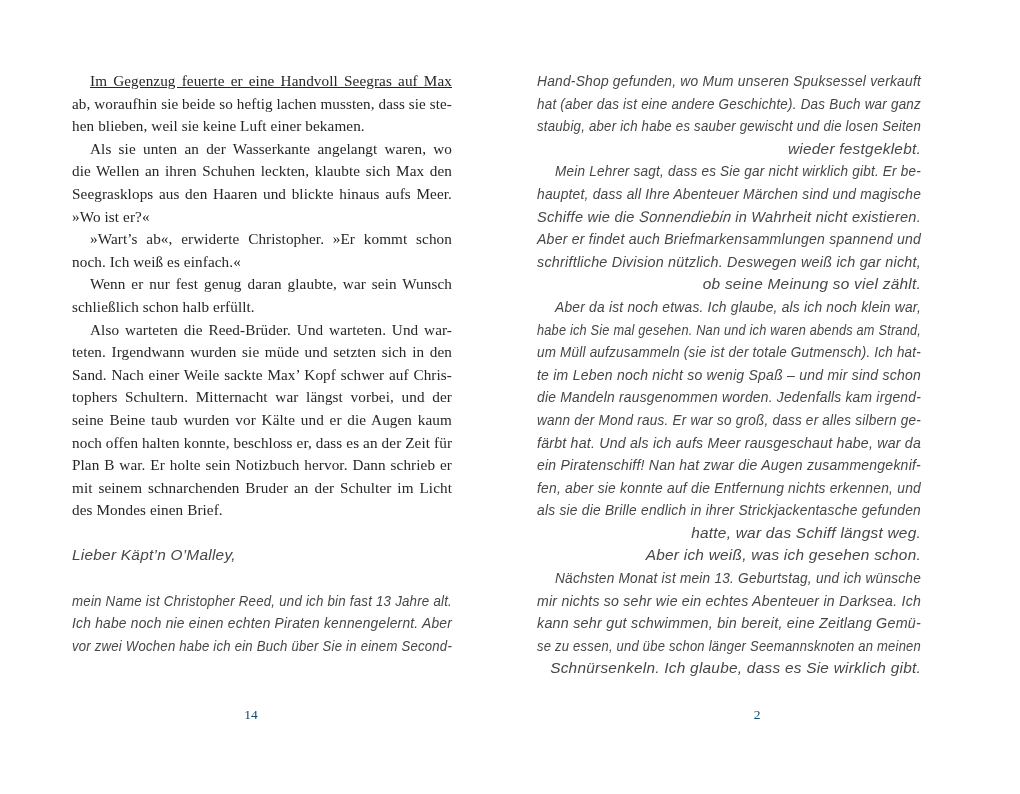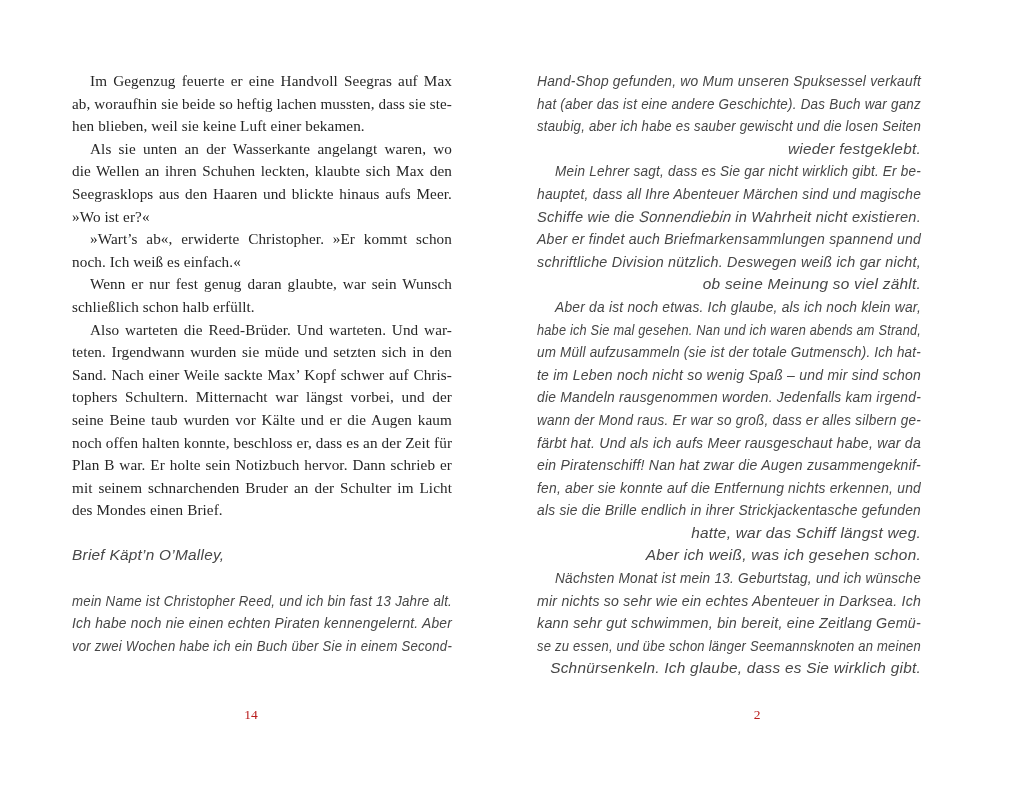--- a/index.html
+++ b/index.html
@@ -21,52 +21,52 @@
     letter-spacing:0.1px;
   }
   .hand{
     font-family:"Liberation Sans",sans-serif;font-style:italic;
     font-size:15.4px;color:#474747;letter-spacing:0.25px;
   }
   .ind{padding-left:18px;}
   .ship{display:inline-block;transform:skewX(-7deg);}
   .pagenum{
     position:absolute;top:707px;transform:translateX(-50%);
-    font-family:"Liberation Serif",serif;font-size:13.5px;color:#b91c1c;
+    font-family:"Liberation Serif",serif;font-size:13.5px;color:#0c4a6e;
   }
   #pn-left{left:251px;}
   #pn-right{left:757px;}
 </style>
 </head>
 <body>
 
 <div style="position:absolute;inset:0;">
   <div class="col" id="left-col">
-      <div class="line serif ind"><span class="inner" style="word-spacing: 2.22px;">Im Gegenzug feuerte er eine Handvoll Seegras auf Max</span></div>
+      <div class="line serif ind"><span class="inner" style="word-spacing: 2.22px; text-decoration: underline;">Im Gegenzug feuerte er eine Handvoll Seegras auf Max</span></div>
       <div class="line serif"><span class="inner" style="transform: scaleX(0.9956);">ab, woraufhin sie beide so heftig lachen mussten, dass sie ste-</span></div>
       <div class="line serif"><span class="inner">hen blieben, weil sie keine Luft einer bekamen.</span></div>
       <div class="line serif ind"><span class="inner" style="word-spacing: 3.3px;">Als sie unten an der Wasserkante angelangt waren, wo</span></div>
       <div class="line serif"><span class="inner" style="word-spacing: 1.64px;">die Wellen an ihren Schuhen leckten, klaubte sich Max den</span></div>
       <div class="line serif"><span class="inner" style="word-spacing: 1.71px;">Seegrasklops aus den Haaren und blickte hinaus aufs Meer.</span></div>
       <div class="line serif"><span class="inner">»Wo ist er?«</span></div>
       <div class="line serif ind"><span class="inner" style="word-spacing: 4.85px;">»Wart’s ab«, erwiderte Christopher. »Er kommt schon</span></div>
       <div class="line serif"><span class="inner">noch. Ich weiß es einfach.«</span></div>
       <div class="line serif ind"><span class="inner" style="word-spacing: 2.01px;">Wenn er nur fest genug daran glaubte, war sein Wunsch</span></div>
       <div class="line serif"><span class="inner">schließlich schon halb erfüllt.</span></div>
       <div class="line serif ind"><span class="inner" style="word-spacing: 1.9px;">Also warteten die Reed-Brüder. Und warteten. Und war-</span></div>
       <div class="line serif"><span class="inner" style="word-spacing: 1.69px;">teten. Irgendwann wurden sie müde und setzten sich in den</span></div>
       <div class="line serif"><span class="inner" style="word-spacing: 0.83px;">Sand. Nach einer Weile sackte Max’ Kopf schwer auf Chris-</span></div>
       <div class="line serif"><span class="inner" style="word-spacing: 3.76px;">tophers Schultern. Mitternacht war längst vorbei, und der</span></div>
       <div class="line serif"><span class="inner" style="word-spacing: 1.85px;">seine Beine taub wurden vor Kälte und er die Augen kaum</span></div>
       <div class="line serif"><span class="inner" style="word-spacing: 0.05px;">noch offen halten konnte, beschloss er, dass es an der Zeit für</span></div>
       <div class="line serif"><span class="inner" style="word-spacing: 0.97px;">Plan B war. Er holte sein Notizbuch hervor. Dann schrieb er</span></div>
       <div class="line serif"><span class="inner" style="word-spacing: 1.99px;">mit seinem schnarchenden Bruder an der Schulter im Licht</span></div>
       <div class="line serif"><span class="inner">des Mondes einen Brief.</span></div>
       <div class="line serif"></div>
-      <div class="line hand"><span class="inner">Brief Käpt’n O’Malley,</span></div>
+      <div class="line hand"><span class="inner">Lieber Käpt’n O’Malley,</span></div>
       <div class="line serif"></div>
       <div class="line hand"><span class="inner" style="transform: scaleX(0.864);">mein Name ist Christopher Reed, und ich bin fast 13 Jahre alt.</span></div>
       <div class="line hand"><span class="inner" style="transform: scaleX(0.8967);">Ich habe noch nie einen echten Piraten kennengelernt. Aber</span></div>
       <div class="line hand"><span class="inner" style="transform: scaleX(0.8554);">vor zwei Wochen habe ich ein Buch über Sie in einem Second-</span></div>
     </div>
   <div class="col" id="right-col">
       <div class="line hand"><span class="inner" style="transform: scaleX(0.8963);">Hand-Shop gefunden, wo Mum unseren Spuksessel verkauft</span></div>
       <div class="line hand"><span class="inner" style="transform: scaleX(0.8741);">hat (aber das ist eine andere Geschichte). Das Buch war ganz</span></div>
       <div class="line hand"><span class="inner" style="transform: scaleX(0.8596);">staubig, aber ich habe es sauber gewischt und die losen Seiten</span></div>
       <div class="line hand"><span class="inner">wieder festgeklebt.</span></div>

